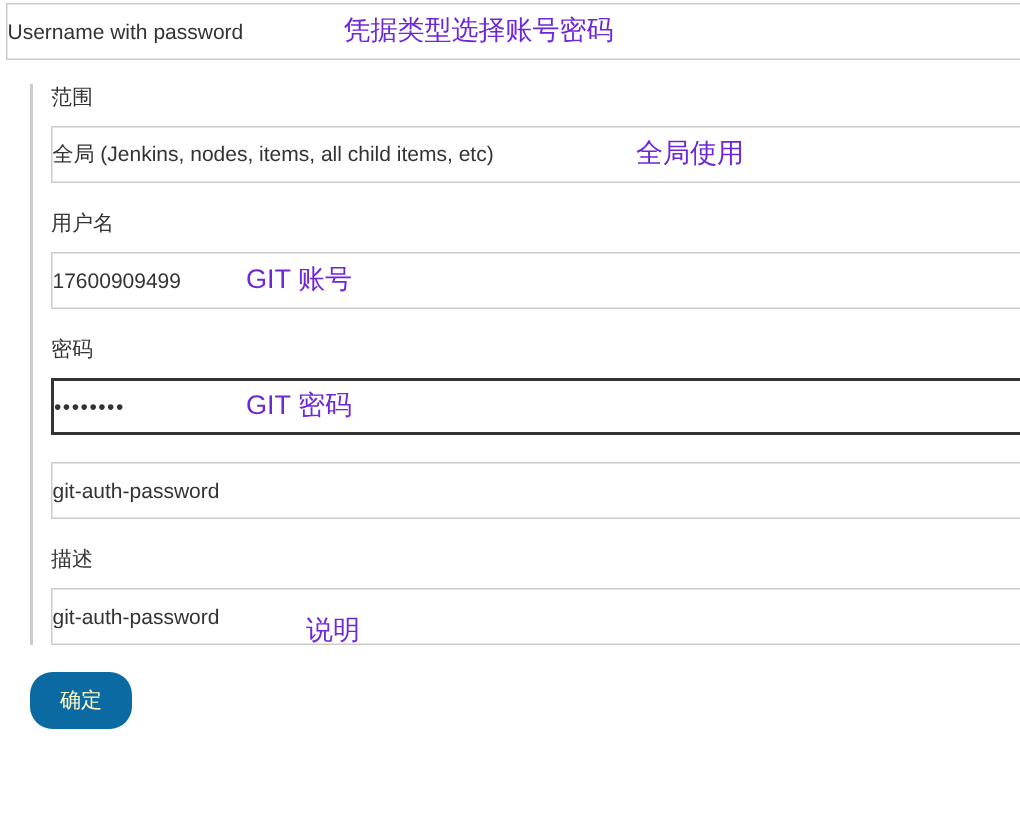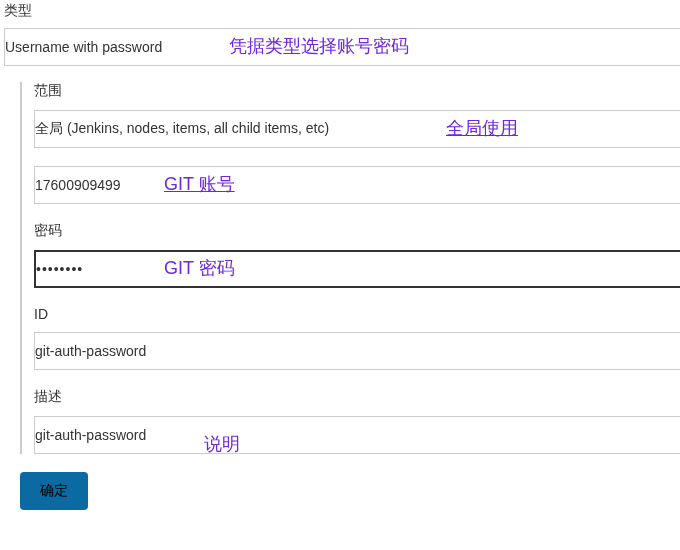--- a/index.html
+++ b/index.html
@@ -50,68 +50,67 @@
     margin-top: 16px;
   }
   .field-group { margin-bottom: 18px; margin-top: 12px; }
   .field-group .label { margin-bottom: 10px; }
   .btn-row {
     margin-top: 4px;
     padding-left: 16px;
   }
   .btn-primary {
     background: #0b6aa2;
-    color: #000000;
+    color: #fef9c3;
     border: none;
     padding: 10px 20px;
     font-size: 14px;
-    border-radius: 4px;
+    border-radius: 15px;
     cursor: pointer;
     font-family: Liberation Serif, serif;
   }
   .pwd-dots { letter-spacing: 1px; font-family: Arial, sans-serif; }
 </style>
 </head>
 <body>
 
 <div class="top-group">
-  <div class="label">类型</div>
   <div class="input-row">
     <input type="text" class="text-input" value="Username with password" style="">
     <span class="annot" style="left:225px; top:6px;">凭据类型选择账号密码</span>
   </div>
 </div>
 
 <div class="nested">
 
   <div class="field-group">
     <div class="label">范围</div>
     <div class="input-row">
       <input type="text" class="text-input" value="全局 (Jenkins, nodes, items, all child items, etc)" style="">
-      <span class="annot" style="left:412px; top:6px;text-decoration:underline;">全局使用</span>
+      <span class="annot" style="left:390px; top:6px;">全局使用</span>
     </div>
   </div>
 
   <div class="field-group">
+    <div class="label">用户名</div>
     <div class="input-row">
       <input type="text" class="text-input" value="17600909499" style="">
-      <span class="annot" style="left:130px; top:6px;text-decoration:underline;">GIT 账号</span>
+      <span class="annot" style="left:130px; top:6px;">GIT 账号</span>
     </div>
   </div>
 
   <div class="field-group">
     <div class="label">密码</div>
     <div class="input-row">
       <input type="text" class="text-input pwd-dots" style="border-top: 2px solid rgb(51, 51, 51); border-bottom: 2px solid rgb(51, 51, 51); border-left: 2px solid rgb(51, 51, 51); border-image: initial; border-right: none;" value="••••••••">
       <span class="annot" style="left:130px; top:6px;">GIT 密码</span>
     </div>
   </div>
 
   <div class="field-group">
-    <div class="label">ID</div>
     <div class="input-row">
       <input type="text" class="text-input" value="git-auth-password" style="">
     </div>
   </div>
 
   <div class="field-group">
     <div class="label">描述</div>
     <div class="input-row">
       <input type="text" class="text-input" value="git-auth-password" style="">
       <span class="annot" style="left:170px; top:16px;">说明</span>

